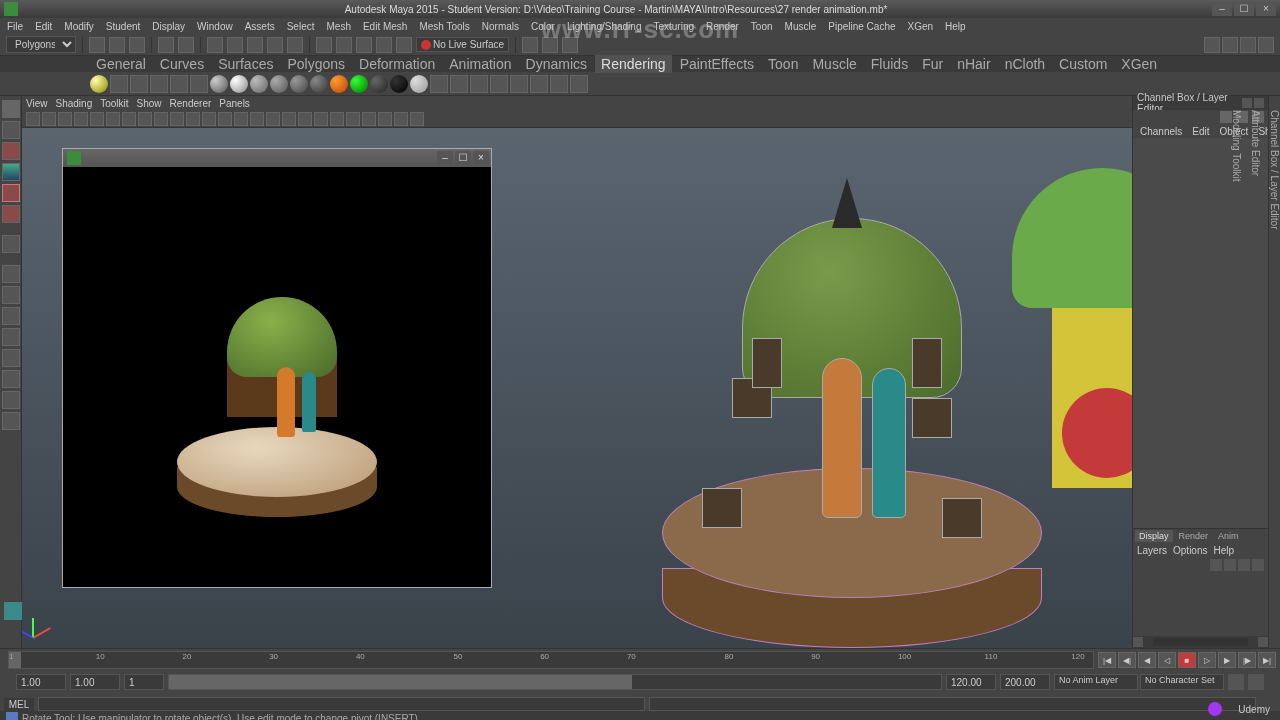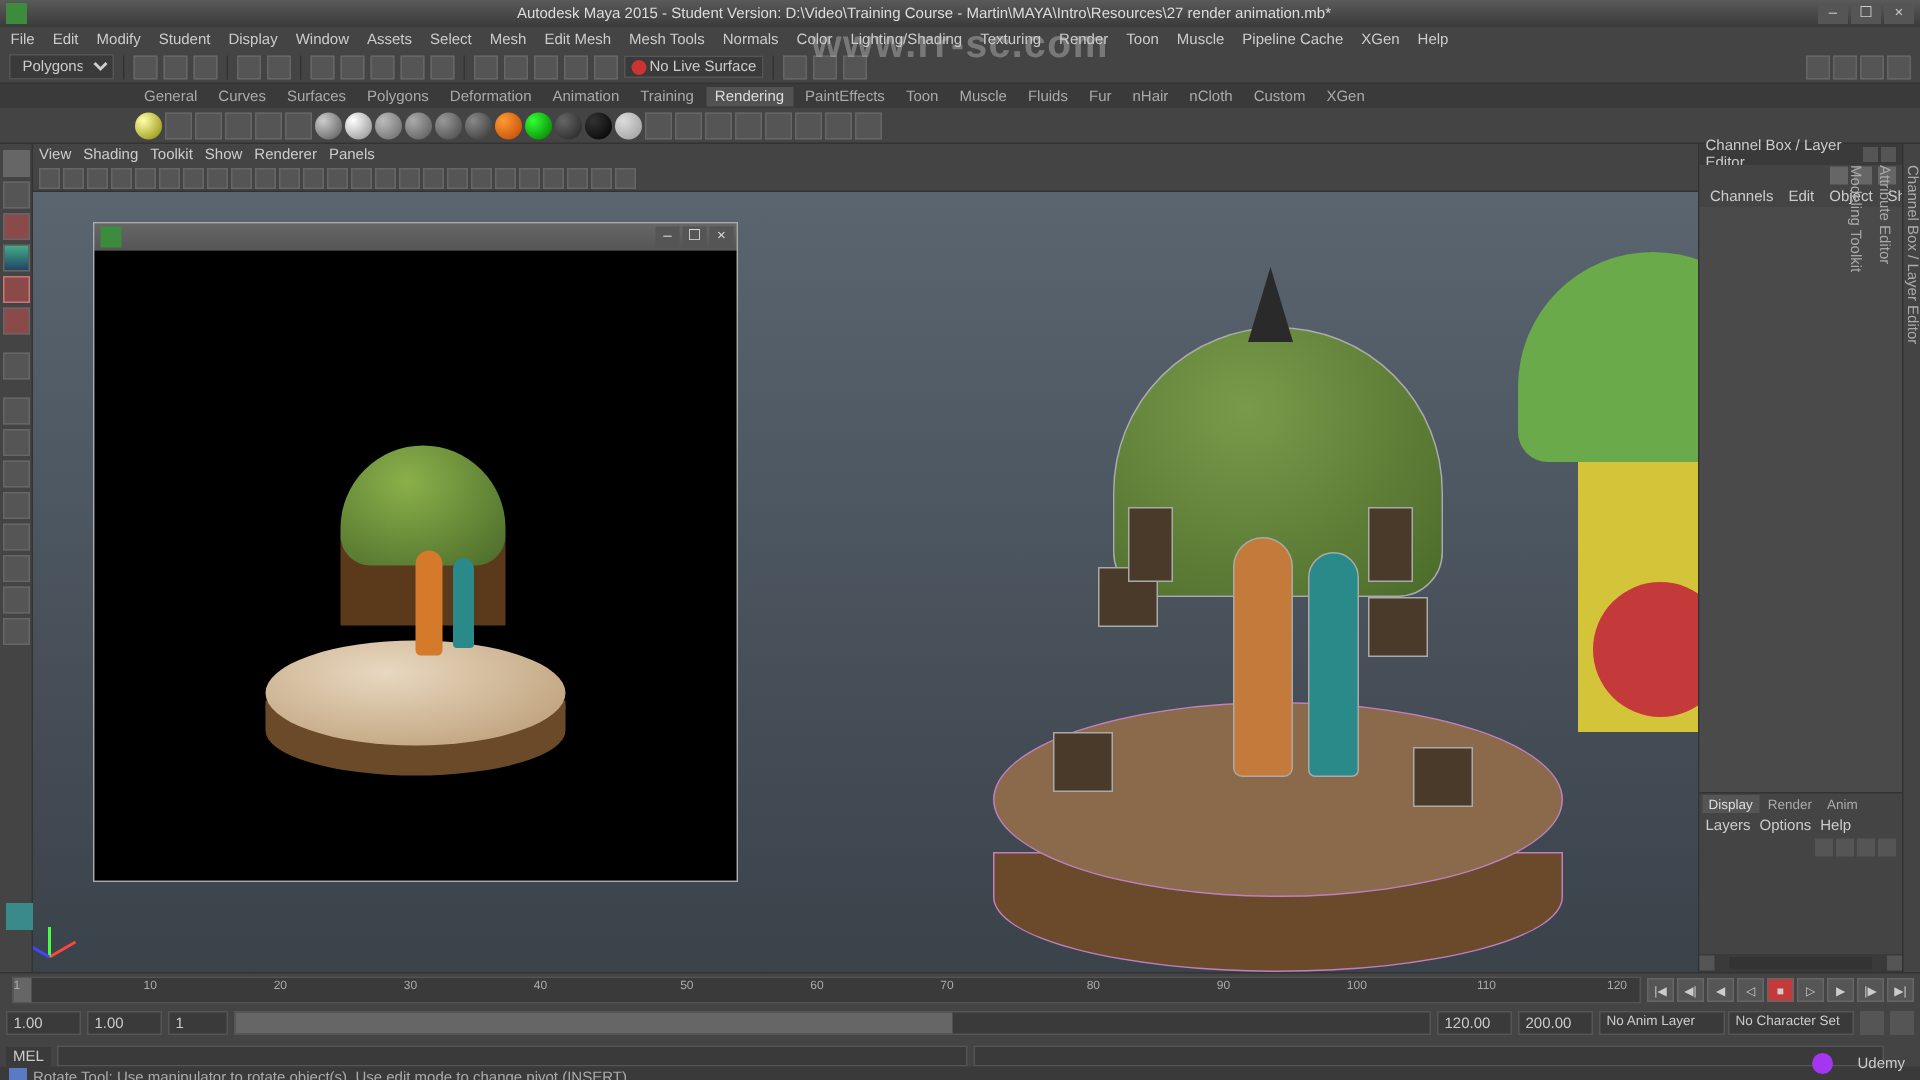--- a/index.html
+++ b/index.html
@@ -11,21 +11,21 @@
 .menubar{height:16px;background:#444;display:flex;align-items:center;padding:0 4px;color:#ccc;gap:6px}
 .menubar span{padding:0 3px;cursor:pointer}
 .toolbar-row{height:22px;background:#444;border-bottom:1px solid #333;display:flex;align-items:center;padding:0 6px;gap:4px}
 .status-select{background:#3a3a3a;border:1px solid #555;color:#ccc;padding:1px 4px;width:70px}
 .tbtn{width:16px;height:16px;background:#555;border:1px solid #666;display:inline-block;cursor:pointer}
 .tsep{width:1px;height:16px;background:#333;margin:0 2px}
 .nolive{display:flex;align-items:center;gap:2px;color:#ccc;background:#3a3a3a;border:1px solid #555;padding:1px 4px}
 .nolive .redcircle{width:10px;height:10px;border-radius:50%;background:#c33}
 .right-toolbar{margin-left:auto;display:flex;gap:2px}
 .shelf-tabs{height:16px;background:#3a3a3a;display:flex;align-items:center;padding-left:90px;gap:2px}
-.shelf-tabs .tab{padding:1px 6px;color:#aaa;cursor:pointer;font-size:10px}
+.shelf-tabs .tab{padding:1px 6px;color:#aaa;cursor:pointer;font-size:14px}
 .shelf-tabs .tab.active{background:#525252;color:#ddd}
 .shelf-icons{height:24px;background:#444;border-bottom:1px solid #333;display:flex;align-items:center;padding-left:90px;gap:2px}
 .sphere{width:18px;height:18px;border-radius:50%;display:inline-block;cursor:pointer}
 .sicon{width:18px;height:18px;background:#555;border:1px solid #666;display:inline-block;cursor:pointer}
 .main{display:flex;height:552px}
 .toolbox{width:22px;background:#444;border-right:1px solid #333;display:flex;flex-direction:column;align-items:center;padding-top:4px;gap:3px}
 .toolbox .tool{width:18px;height:18px;background:#555;border:1px solid #666;cursor:pointer}
 .toolbox .tool.active{background:#8b4a4a;border-color:#c77}
 .toolbox .tspacer{height:6px}
 .viewport-area{flex:1;display:flex;flex-direction:column;background:#ef4444;position:relative}
@@ -76,21 +76,21 @@
 .rp-scroll .track{flex:1;height:8px;background:#333;margin:0 10px}
 .rp-scroll .arrow{width:10px;height:10px;background:#555;cursor:pointer}
 .timeline-area{height:96px;background:#444;border-top:1px solid #333;display:flex;flex-direction:column}
 .time-slider{height:22px;display:flex;align-items:center;padding:0 4px}
 .time-ruler{flex:1;height:18px;background:#3a3a3a;border:1px solid #555;position:relative;margin:0 4px}
 .time-ruler .tick{position:absolute;top:0;color:#aaa;font-size:8px}
 .time-ruler .playhead{position:absolute;top:0;left:0;width:12px;height:100%;background:#666}
 .time-play{display:flex;gap:2px}
 .time-play .pbtn{width:18px;height:16px;background:#555;border:1px solid #666;cursor:pointer;display:flex;align-items:center;justify-content:center;color:#ccc;font-size:8px}
 .time-play .pbtn.rec{background:#c43a3a}
-.range-row{height:22px;display:flex;align-items:center;padding:0 4px;gap:4px}
+.range-row{height:22px;display:flex;align-items:center;padding:0 16px;gap:4px}
 .range-input{width:50px;height:16px;background:#3a3a3a;border:1px solid #555;color:#ccc;padding:0 4px}
 .range-slider{flex:1;height:16px;background:#3a3a3a;border:1px solid #555;position:relative}
 .range-slider .rhandle{position:absolute;top:0;height:100%;background:#666}
 .layer-selects{display:flex;gap:2px}
 .layer-selects .ls{width:84px;height:16px;background:#3a3a3a;border:1px solid #555;color:#ccc;padding:0 4px;font-size:9px}
 .cmdline{height:18px;display:flex;align-items:flex-end;padding:0 4px;gap:4px}
 .cmdline .cmdlabel{width:30px;background:#3a3a3a;color:#ccc;text-align:center;padding:1px 0}
 .cmdline .cmdinput{flex:1;height:14px;background:#3a3a3a;border:1px solid #555}
 .helpline{height:14px;background:#3a3a3a;color:#aaa;padding:0 6px;display:flex;align-items:center;font-size:9px}
 .helpline .hi{width:12px;height:12px;background:#5a7ac4;margin-right:4px}
@@ -173,21 +173,21 @@
   </div>
 </div>
 
 <div class="shelf-tabs">
   <div class="tab">General</div>
   <div class="tab">Curves</div>
   <div class="tab">Surfaces</div>
   <div class="tab">Polygons</div>
   <div class="tab">Deformation</div>
   <div class="tab">Animation</div>
-  <div class="tab">Training</div>
+  <div class="tab">Dynamics</div>
   <div class="tab active">Rendering</div>
   <div class="tab">PaintEffects</div>
   <div class="tab">Toon</div>
   <div class="tab">Muscle</div>
   <div class="tab">Fluids</div>
   <div class="tab">Fur</div>
   <div class="tab">nHair</div>
   <div class="tab">nCloth</div>
   <div class="tab">Custom</div>
   <div class="tab">XGen</div>

